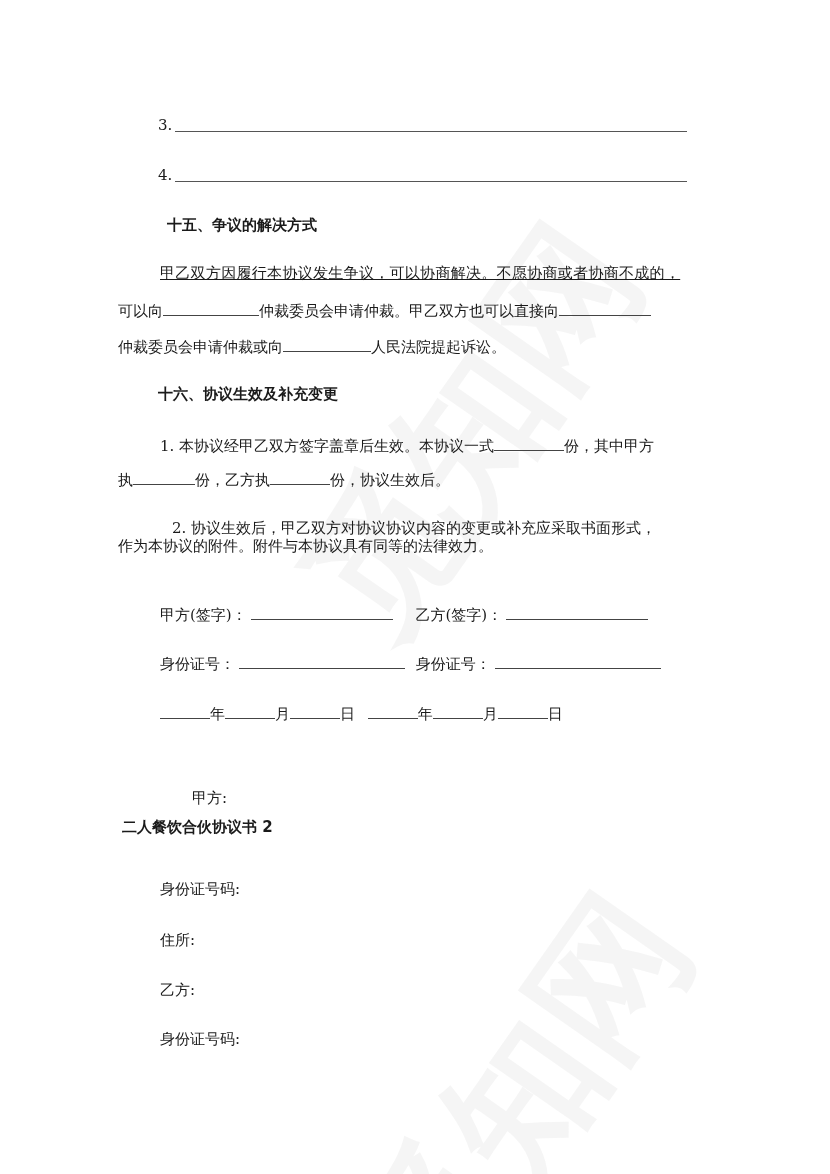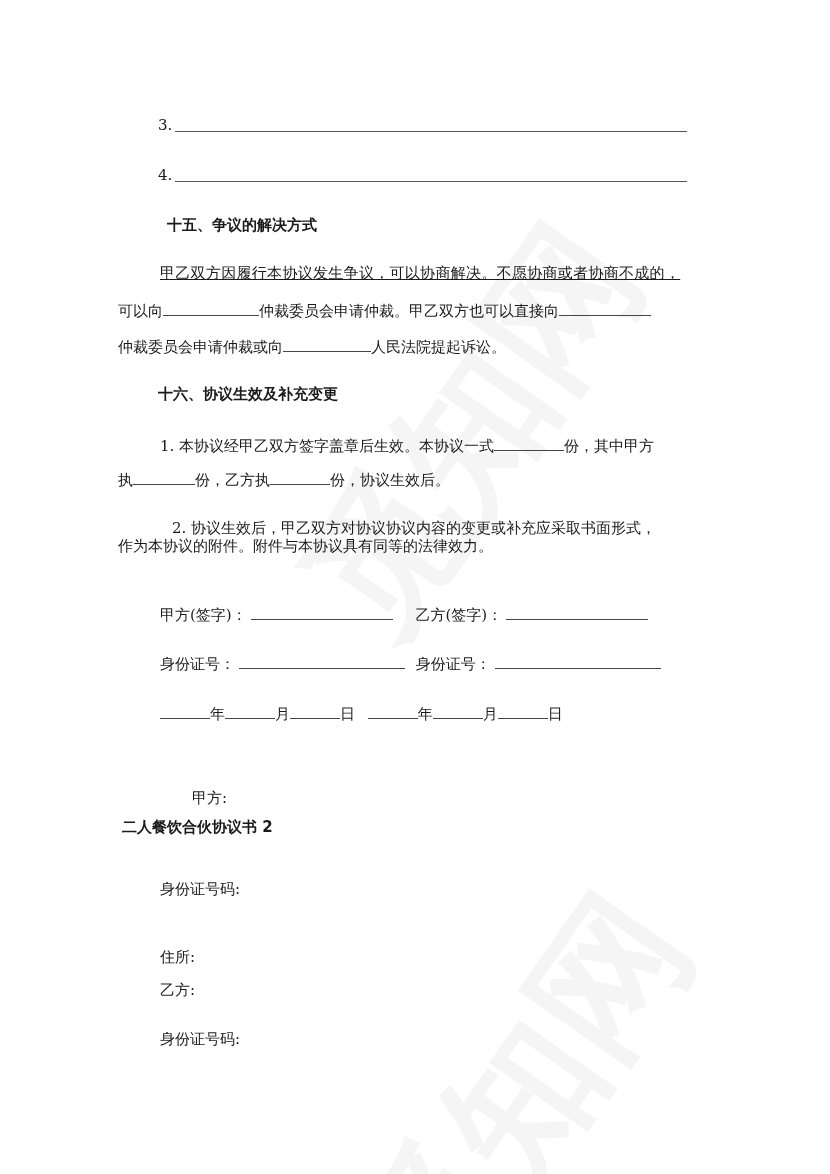--- a/index.html
+++ b/index.html
@@ -55,15 +55,15 @@
   <span style="margin-left:6px;">身份证号：</span><span class="u" style="width:166px;margin-left:4px;"></span>
 </div>
 <div class="abs" style="left:160px;top:705px;">
   <span class="u" style="width:50px;"></span><span>年</span><span class="u" style="width:50px;"></span><span>月</span><span class="u" style="width:50px;"></span><span>日</span>
   <span class="u" style="width:50px;margin-left:8px;"></span><span>年</span><span class="u" style="width:50px;"></span><span>月</span><span class="u" style="width:50px;"></span><span>日</span>
 </div>
 
 <div class="abs heading" style="left:122px;top:778px;margin-top:40px;">二人餐饮合伙协议书 2</div>
 <div class="abs" style="left:160px;top:789px;margin-left:32px;">甲方:</div>
 <div class="abs" style="left:160px;top:880px;">身份证号码:</div>
-<div class="abs" style="left:160px;top:931px;margin-top:17px;">住所:</div>
+<div class="abs" style="left:160px;top:931px;">住所:</div>
 <div class="abs" style="left:160px;top:981px;">乙方:</div>
 <div class="abs" style="left:160px;top:1030px;">身份证号码:</div>
 
 </body></html>

